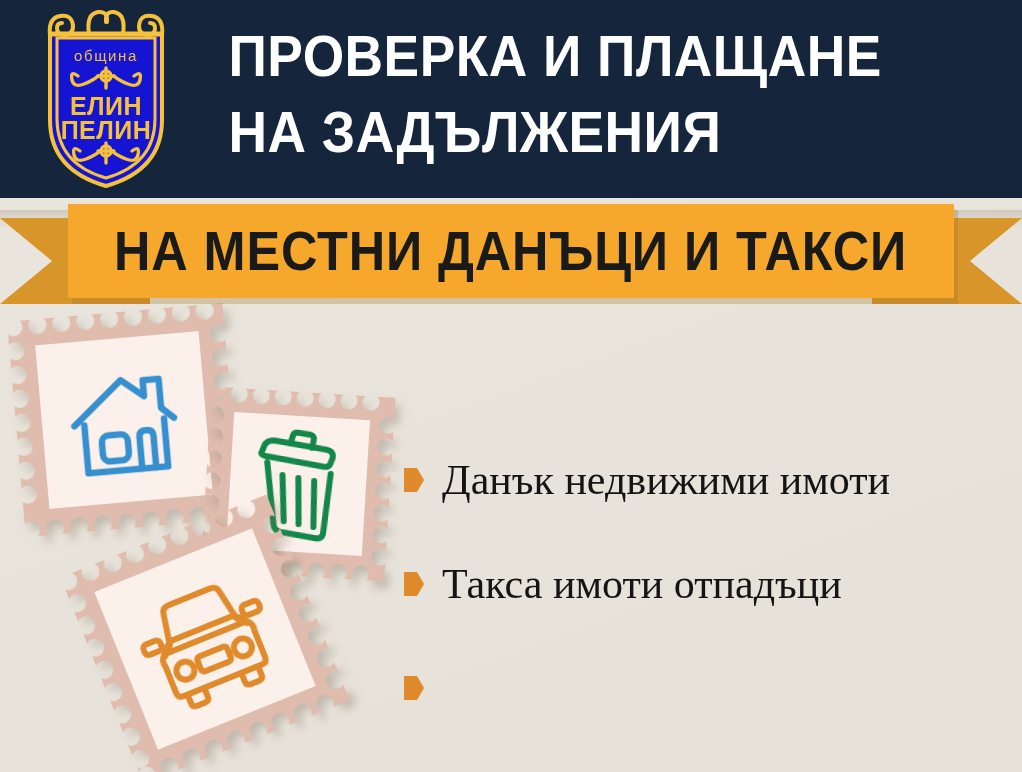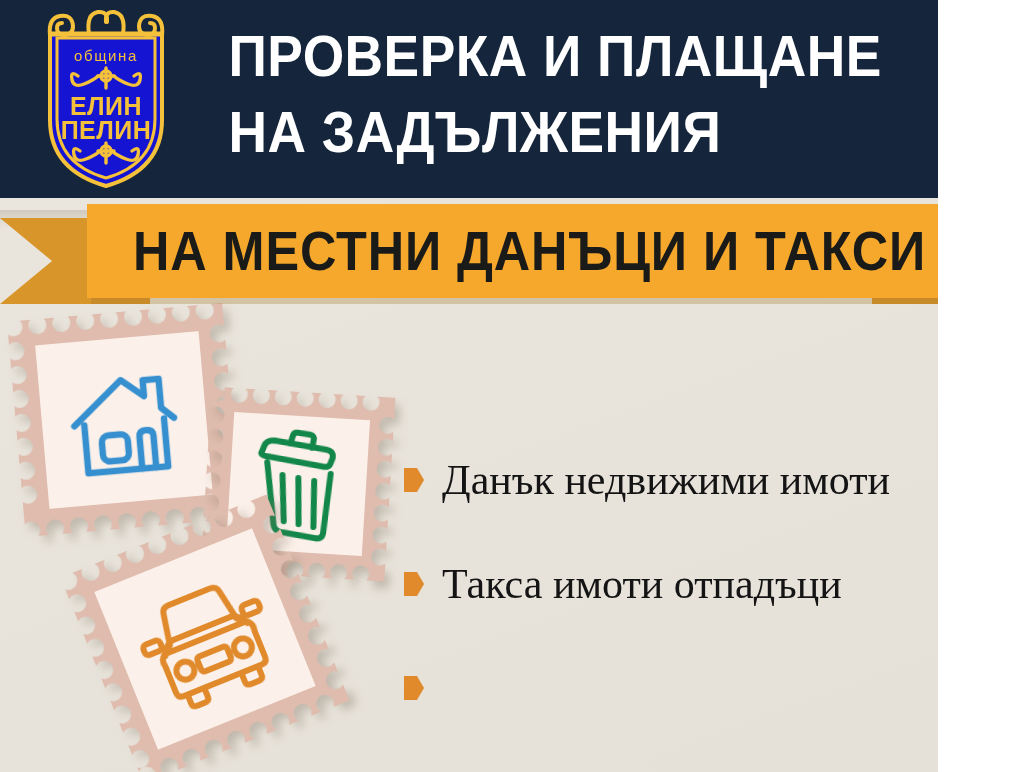--- a/index.html
+++ b/index.html
@@ -7,21 +7,21 @@
     padding: 0;
   }
   body {
     width: 1022px;
     height: 772px;
     overflow: hidden;
     font-family: "Liberation Sans", sans-serif;
   }
   #poster {
     position: relative;
-    width: 938px;
+    width: 1022px;
     height: 772px;
     background: linear-gradient(160deg, #eae6dd 0%, #e9e4db 45%, #e6e1d8 100%);
     overflow: hidden;
   }
 
   
   .header-band {
     position: absolute;
     left: 0; top: 0;
     width: 1022px;
@@ -95,21 +95,20 @@
   .ribbon-main {
     position: absolute;
     left: 68px; top: 8px;
     width: 886px;
     height: 94px;
     background: #f5a82c;
     box-shadow: 4px 6px 0 rgba(160,120,40,0.30);
     display: flex;
     align-items: center;
     justify-content: center;
-    margin-left: 19px;
   }
   .ribbon-text {
     color: #1a1a18;
     font-family: "Liberation Sans", sans-serif;
     font-weight: bold;
     font-size: 56px;
     line-height: 60px;
     letter-spacing: 1px;
     transform: scaleX(0.90);
     white-space: nowrap;

